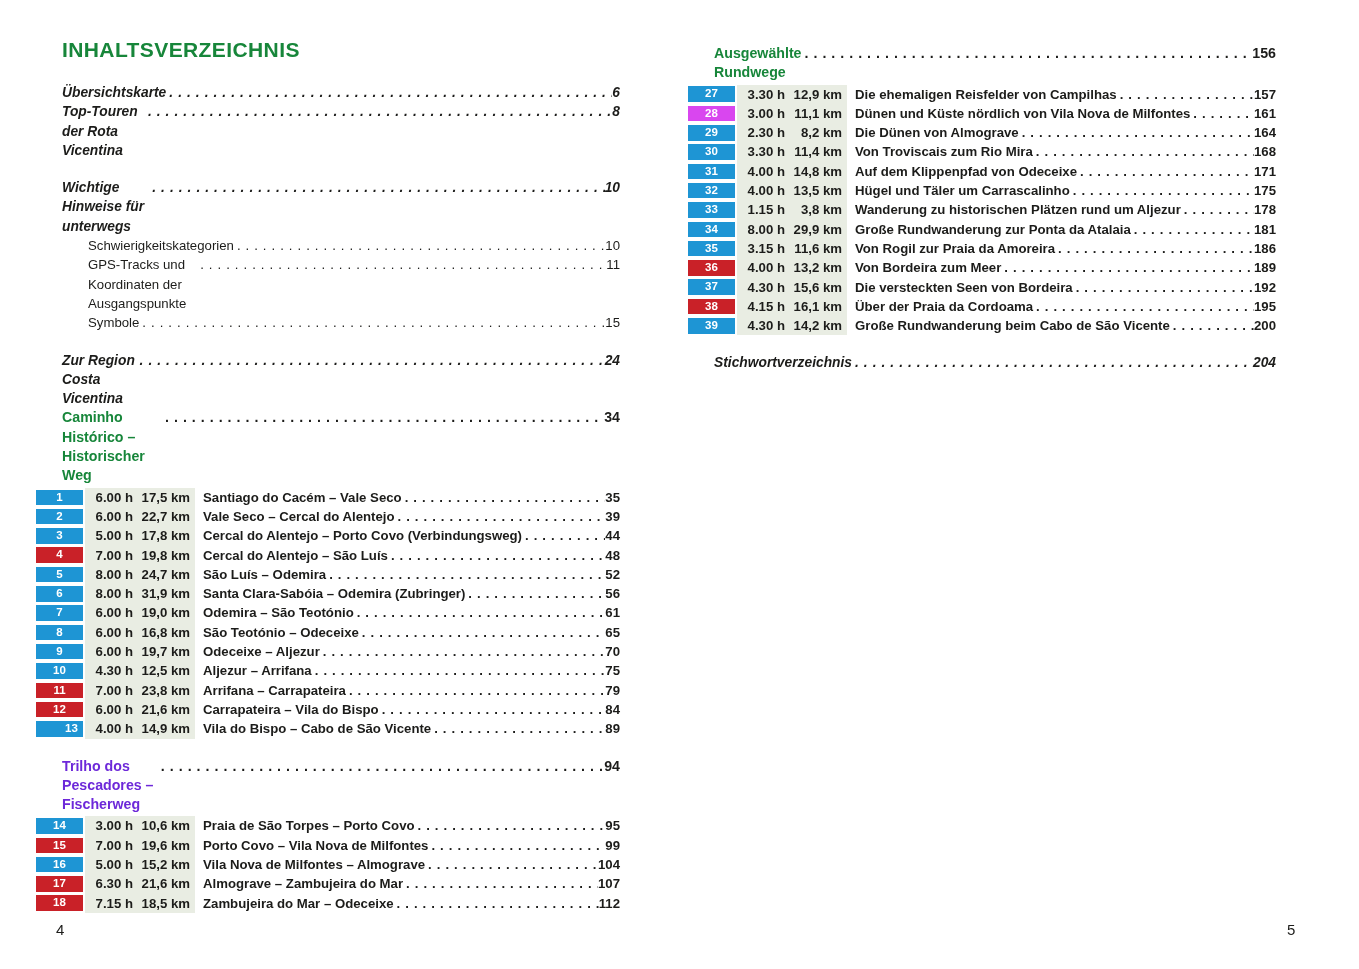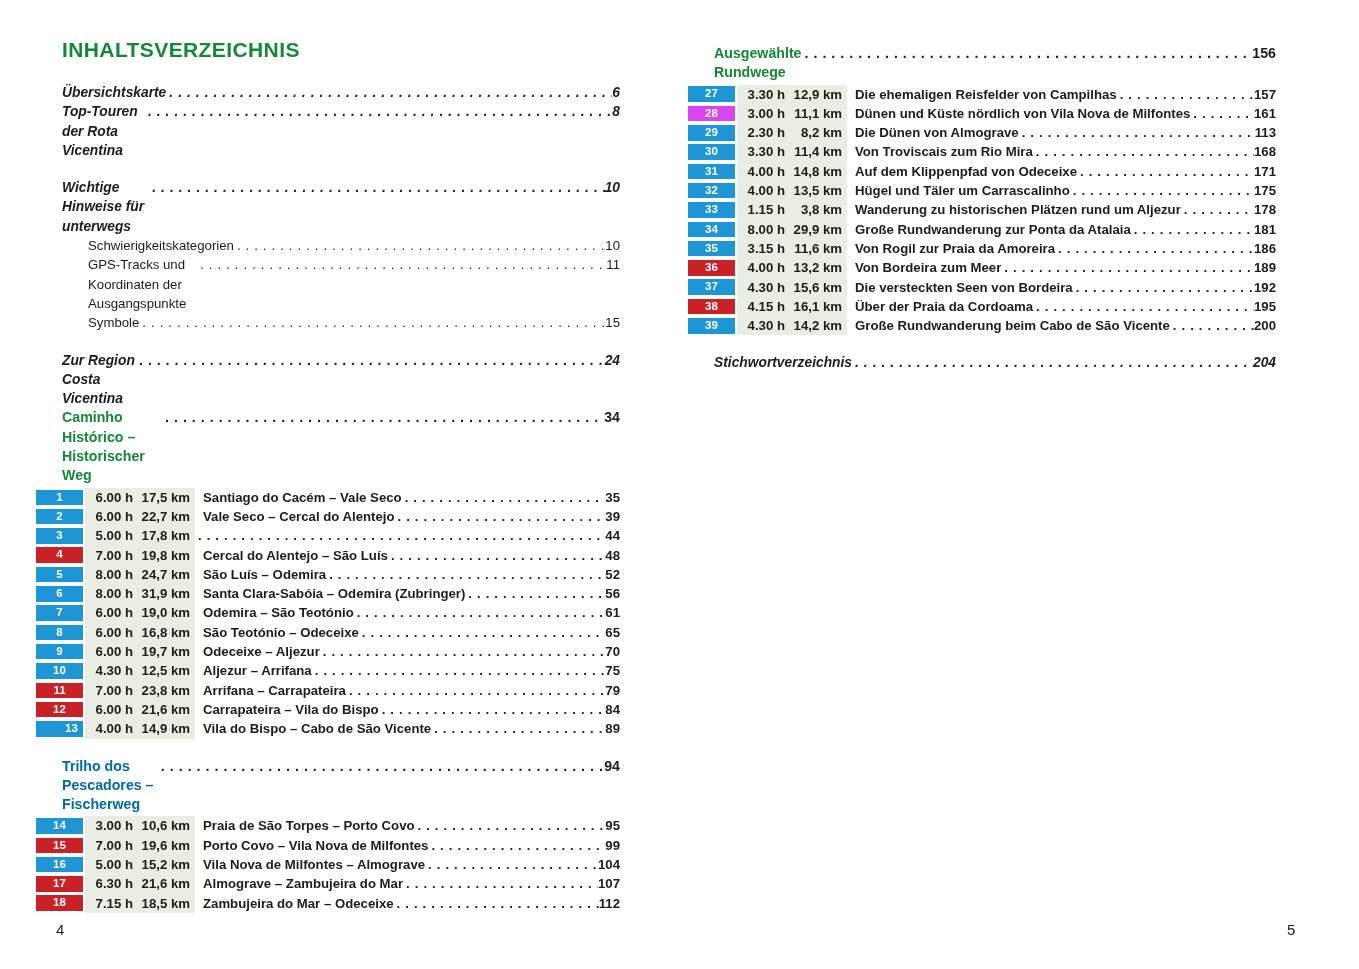--- a/index.html
+++ b/index.html
@@ -168,20 +168,21 @@
     <span class="tour-name">Vale Seco – Cercal do Alentejo</span>
     <span class="dots"></span>
     <span class="pg">39</span>
   </div>
             <div class="tour-row">
     <span class="badge" style="background: rgb(30, 149, 212);">3</span>
     <span class="meta" style="background: rgb(233, 237, 227);">
       <span class="time">5.00 h</span>
       <span class="dist">17,8 km</span>
     </span>
+    <span class="tour-name">Cercal do Alentejo – Porto Covo (Verbindungsweg)</span>
     <span class="dots"></span>
     <span class="pg">44</span>
   </div>
             <div class="tour-row">
     <span class="badge" style="background: rgb(201, 33, 40);">4</span>
     <span class="meta" style="background: rgb(233, 237, 227);">
       <span class="time">7.00 h</span>
       <span class="dist">19,8 km</span>
     </span>
     <span class="tour-name">Cercal do Alentejo – São Luís</span>
@@ -275,21 +276,21 @@
       <span class="dist">14,9 km</span>
     </span>
     <span class="tour-name">Vila do Bispo – Cabo de São Vicente</span>
     <span class="dots"></span>
     <span class="pg">89</span>
   </div>
           </div>
   </div>
         <div class="section">
     <div class="heading-entry">
-      <span class="heading-label" style="color: #0369a1;">Trilho dos Pescadores – Fischerweg</span>
+      <span class="heading-label" style="color: #6d28d9;">Trilho dos Pescadores – Fischerweg</span>
       <span class="dots"></span>
       <span class="pg">94</span>
     </div>
     <div class="tours">
             <div class="tour-row">
     <span class="badge" style="background: rgb(30, 149, 212);">14</span>
     <span class="meta" style="background: rgb(233, 237, 227);">
       <span class="time">3.00 h</span>
       <span class="dist">10,6 km</span>
     </span>
@@ -372,21 +373,21 @@
     <span class="pg">161</span>
   </div>
             <div class="tour-row">
     <span class="badge" style="background: rgb(30, 149, 212);">29</span>
     <span class="meta" style="background: rgb(233, 237, 227);">
       <span class="time">2.30 h</span>
       <span class="dist">8,2 km</span>
     </span>
     <span class="tour-name">Die Dünen von Almograve</span>
     <span class="dots"></span>
-    <span class="pg">113</span>
+    <span class="pg">164</span>
   </div>
             <div class="tour-row">
     <span class="badge" style="background: rgb(30, 149, 212); text-align: center;">30</span>
     <span class="meta" style="background: rgb(233, 237, 227);">
       <span class="time">3.30 h</span>
       <span class="dist">11,4 km</span>
     </span>
     <span class="tour-name">Von Troviscais zum Rio Mira</span>
     <span class="dots"></span>
     <span class="pg">168</span>

